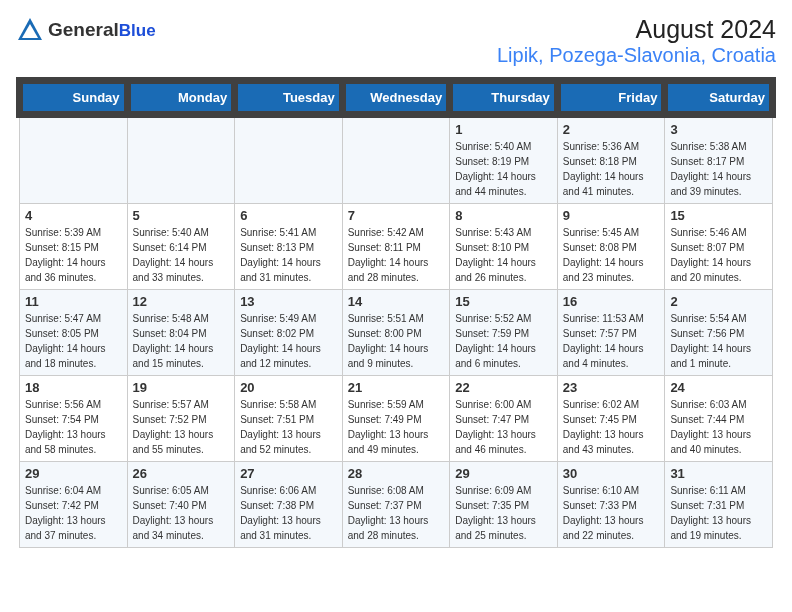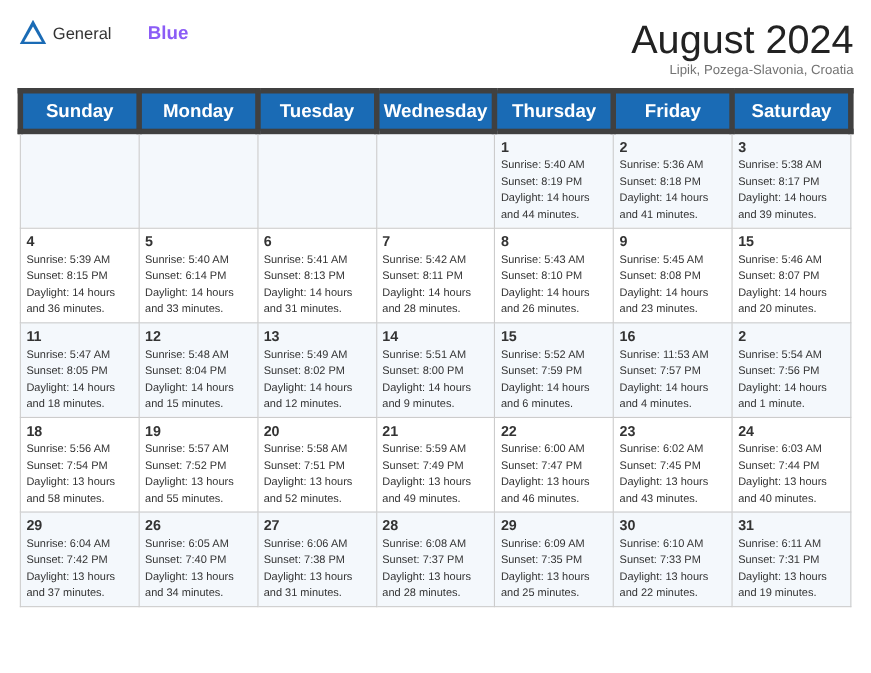--- a/index.html
+++ b/index.html
@@ -22,41 +22,41 @@
       gap: 4px;
     }
     .logo-icon {
       width: 28px;
       height: 28px;
     }
     .title-block {
       text-align: right;
     }
     .month-title {
-      font-size: 36px;
+      font-size: 25px;
       font-weight: 300;
       color: #222;
       line-height: 1.1;
     }
     .location-title {
-      font-size: 12px;
-      color: #737373;
+      font-size: 20px;
+      color: #3b82f6;
     }
     table {
       width: 100%;
       border-collapse: collapse;
     }
     th {
       background-color: #1a6bb5;
       color: #fff;
-      font-size: 17px;
+      font-size: 13px;
       font-weight: bold;
       padding: 6px 4px;
-      text-align: center;
-      border: 5px solid #404040;
+      text-align: right;
+      border: 7px solid #404040;
     }
     td {
       border: 1px solid #ccc;
       vertical-align: top;
       padding: 4px 5px;
       font-size: 10.5px;
       color: #333;
       min-height: 80px;
       width: calc(100% / 7);
     }
@@ -81,21 +81,21 @@
 </head>
 <body>
 
 <div class="header">
   <div class="logo">
     <svg class="logo-icon" viewBox="0 0 28 28" xmlns="http://www.w3.org/2000/svg">
       <polygon points="14,2 26,24 2,24" fill="#1a6bb5"></polygon>
       <polygon points="14,8 22,22 6,22" fill="#fff"></polygon>
     </svg>
     <div>
-      <span style="font-size:15px;font-weight:normal;color:#333;">General</span><span style="font-size:17px;font-weight:bold;color:#8b5cf6;padding-left:33px;">Blue</span>
+      <span style="font-size:19px;font-weight:bold;color:#333;">General</span><span style="font-size:17px;font-weight:bold;color:#1d4ed8;">Blue</span>
     </div>
   </div>
   <div class="title-block">
     <div class="month-title">August 2024</div>
     <div class="location-title">Lipik, Pozega-Slavonia, Croatia</div>
   </div>
 </div>
 
 <table>
   <thead>

